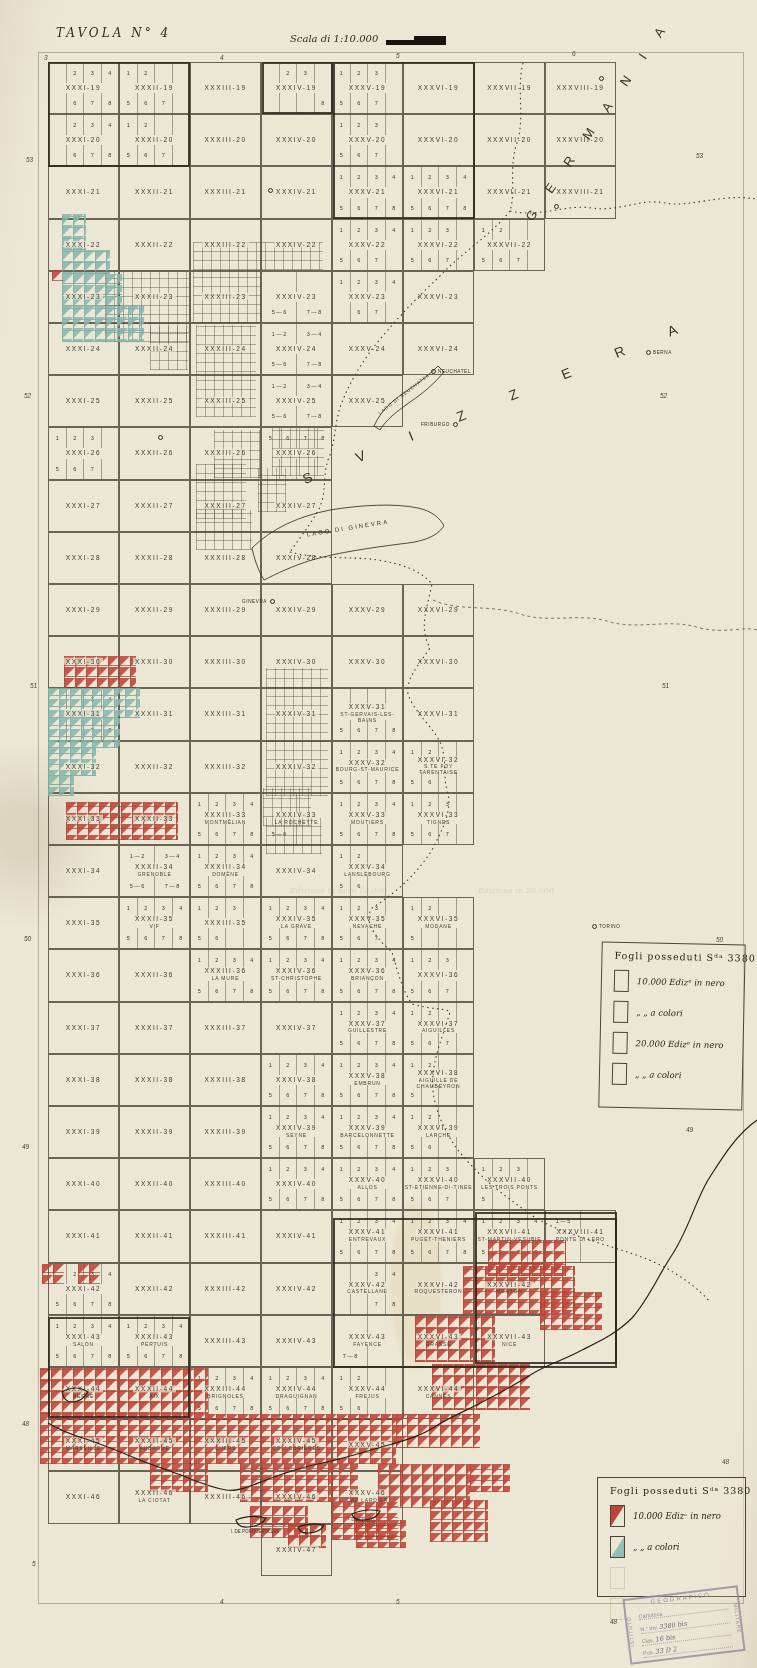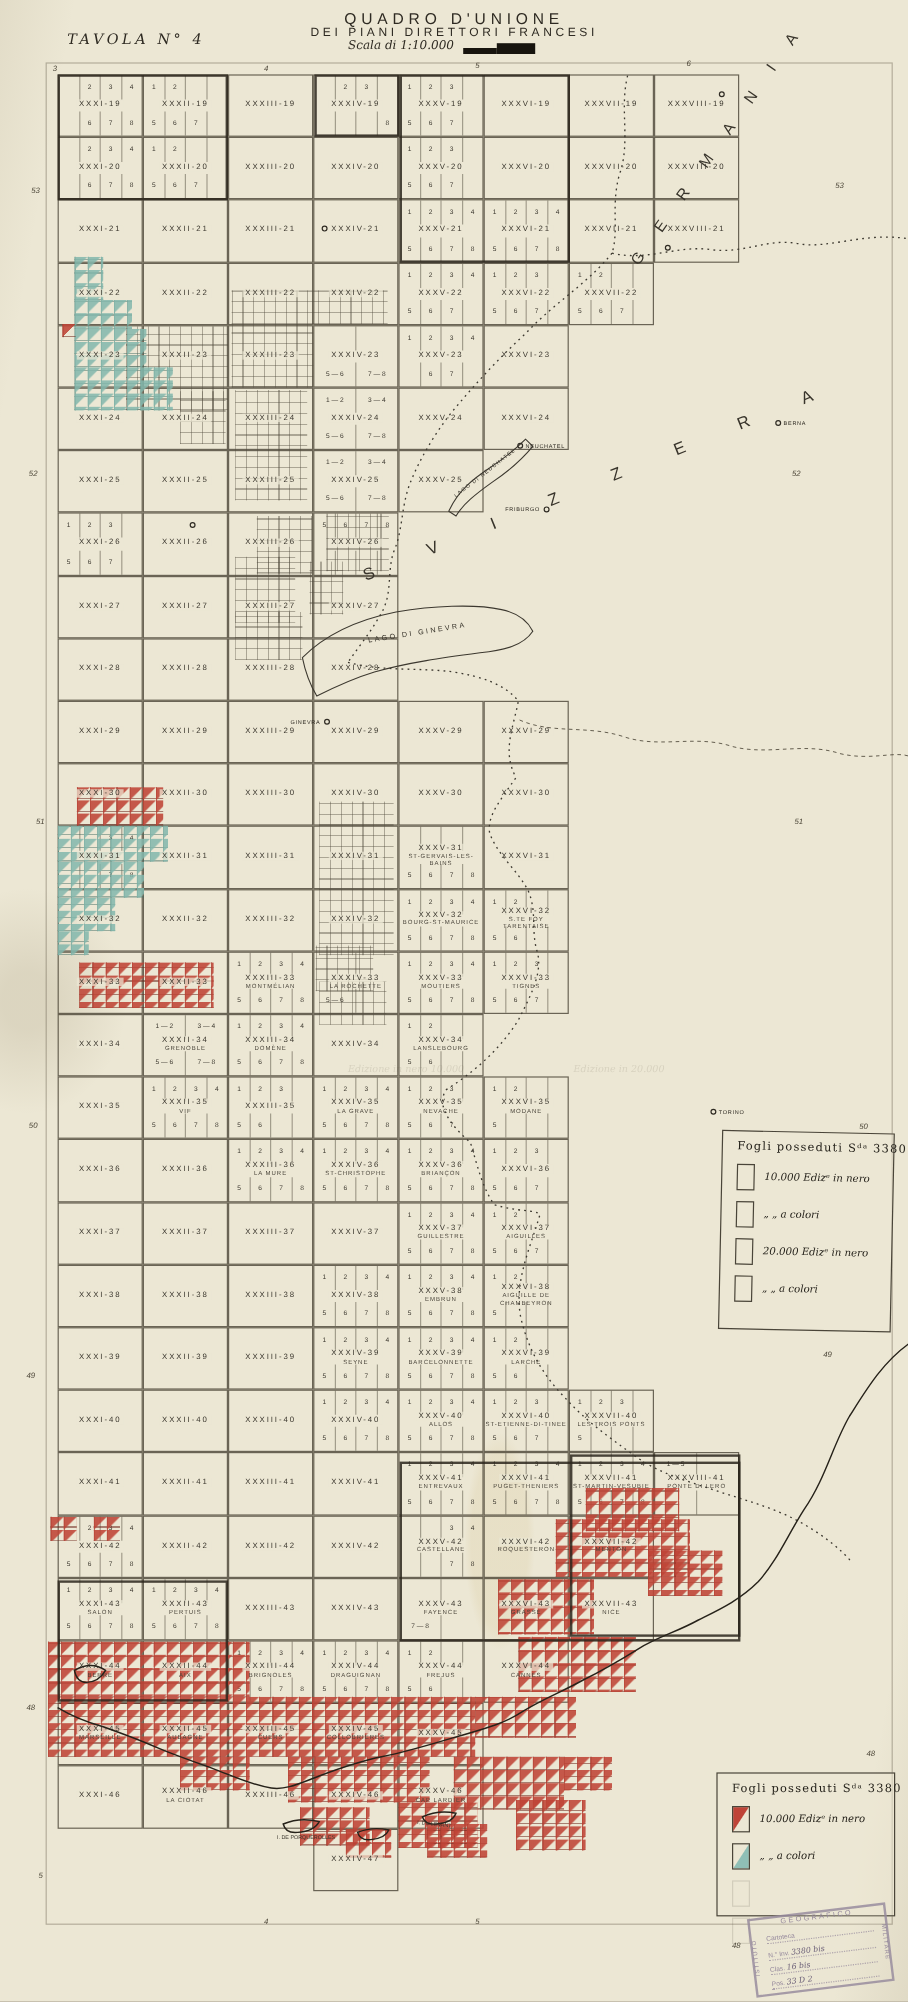--- a/index.html
+++ b/index.html
@@ -72,22 +72,20 @@
   .stamp .sright{position:absolute;right:-1px;top:50%;transform:translateY(-50%);writing-mode:vertical-rl;font-size:5px;letter-spacing:1px;}
   .stamp .sline{position:absolute;left:12px;right:10px;font-size:5.5px;border-bottom:1px dotted rgba(148,135,155,.7);}
   .stamp .hand{font-family:"DejaVu Serif",serif;font-style:italic;color:#6b5f77;font-size:6.5px;}
 </style>
 </head>
 <body>
 
 <div class="sheet">
 
   <div class="tavola">TAVOLA N° 4</div>
-  <div class="t1">QUADRO D'UNIONE</div>
-  <div class="t2">DEI PIANI DIRETTORI FRANCESI</div>
   <div class="scala">Scala di 1:10.000</div>
   <div class="bar1"></div>
   <div class="bar2"></div>
 
   <div class="frame"></div>
 
   <div id="patches">
       <div class="patch f" style="position: absolute; left: 193px; top: 242px; width: 130px; height: 28px;"></div>
       <div class="patch f" style="position: absolute; left: 193px; top: 270px; width: 68px; height: 53px;"></div>
       <div class="patch f" style="position: absolute; left: 105px; top: 272px; width: 85px; height: 70px;"></div>

